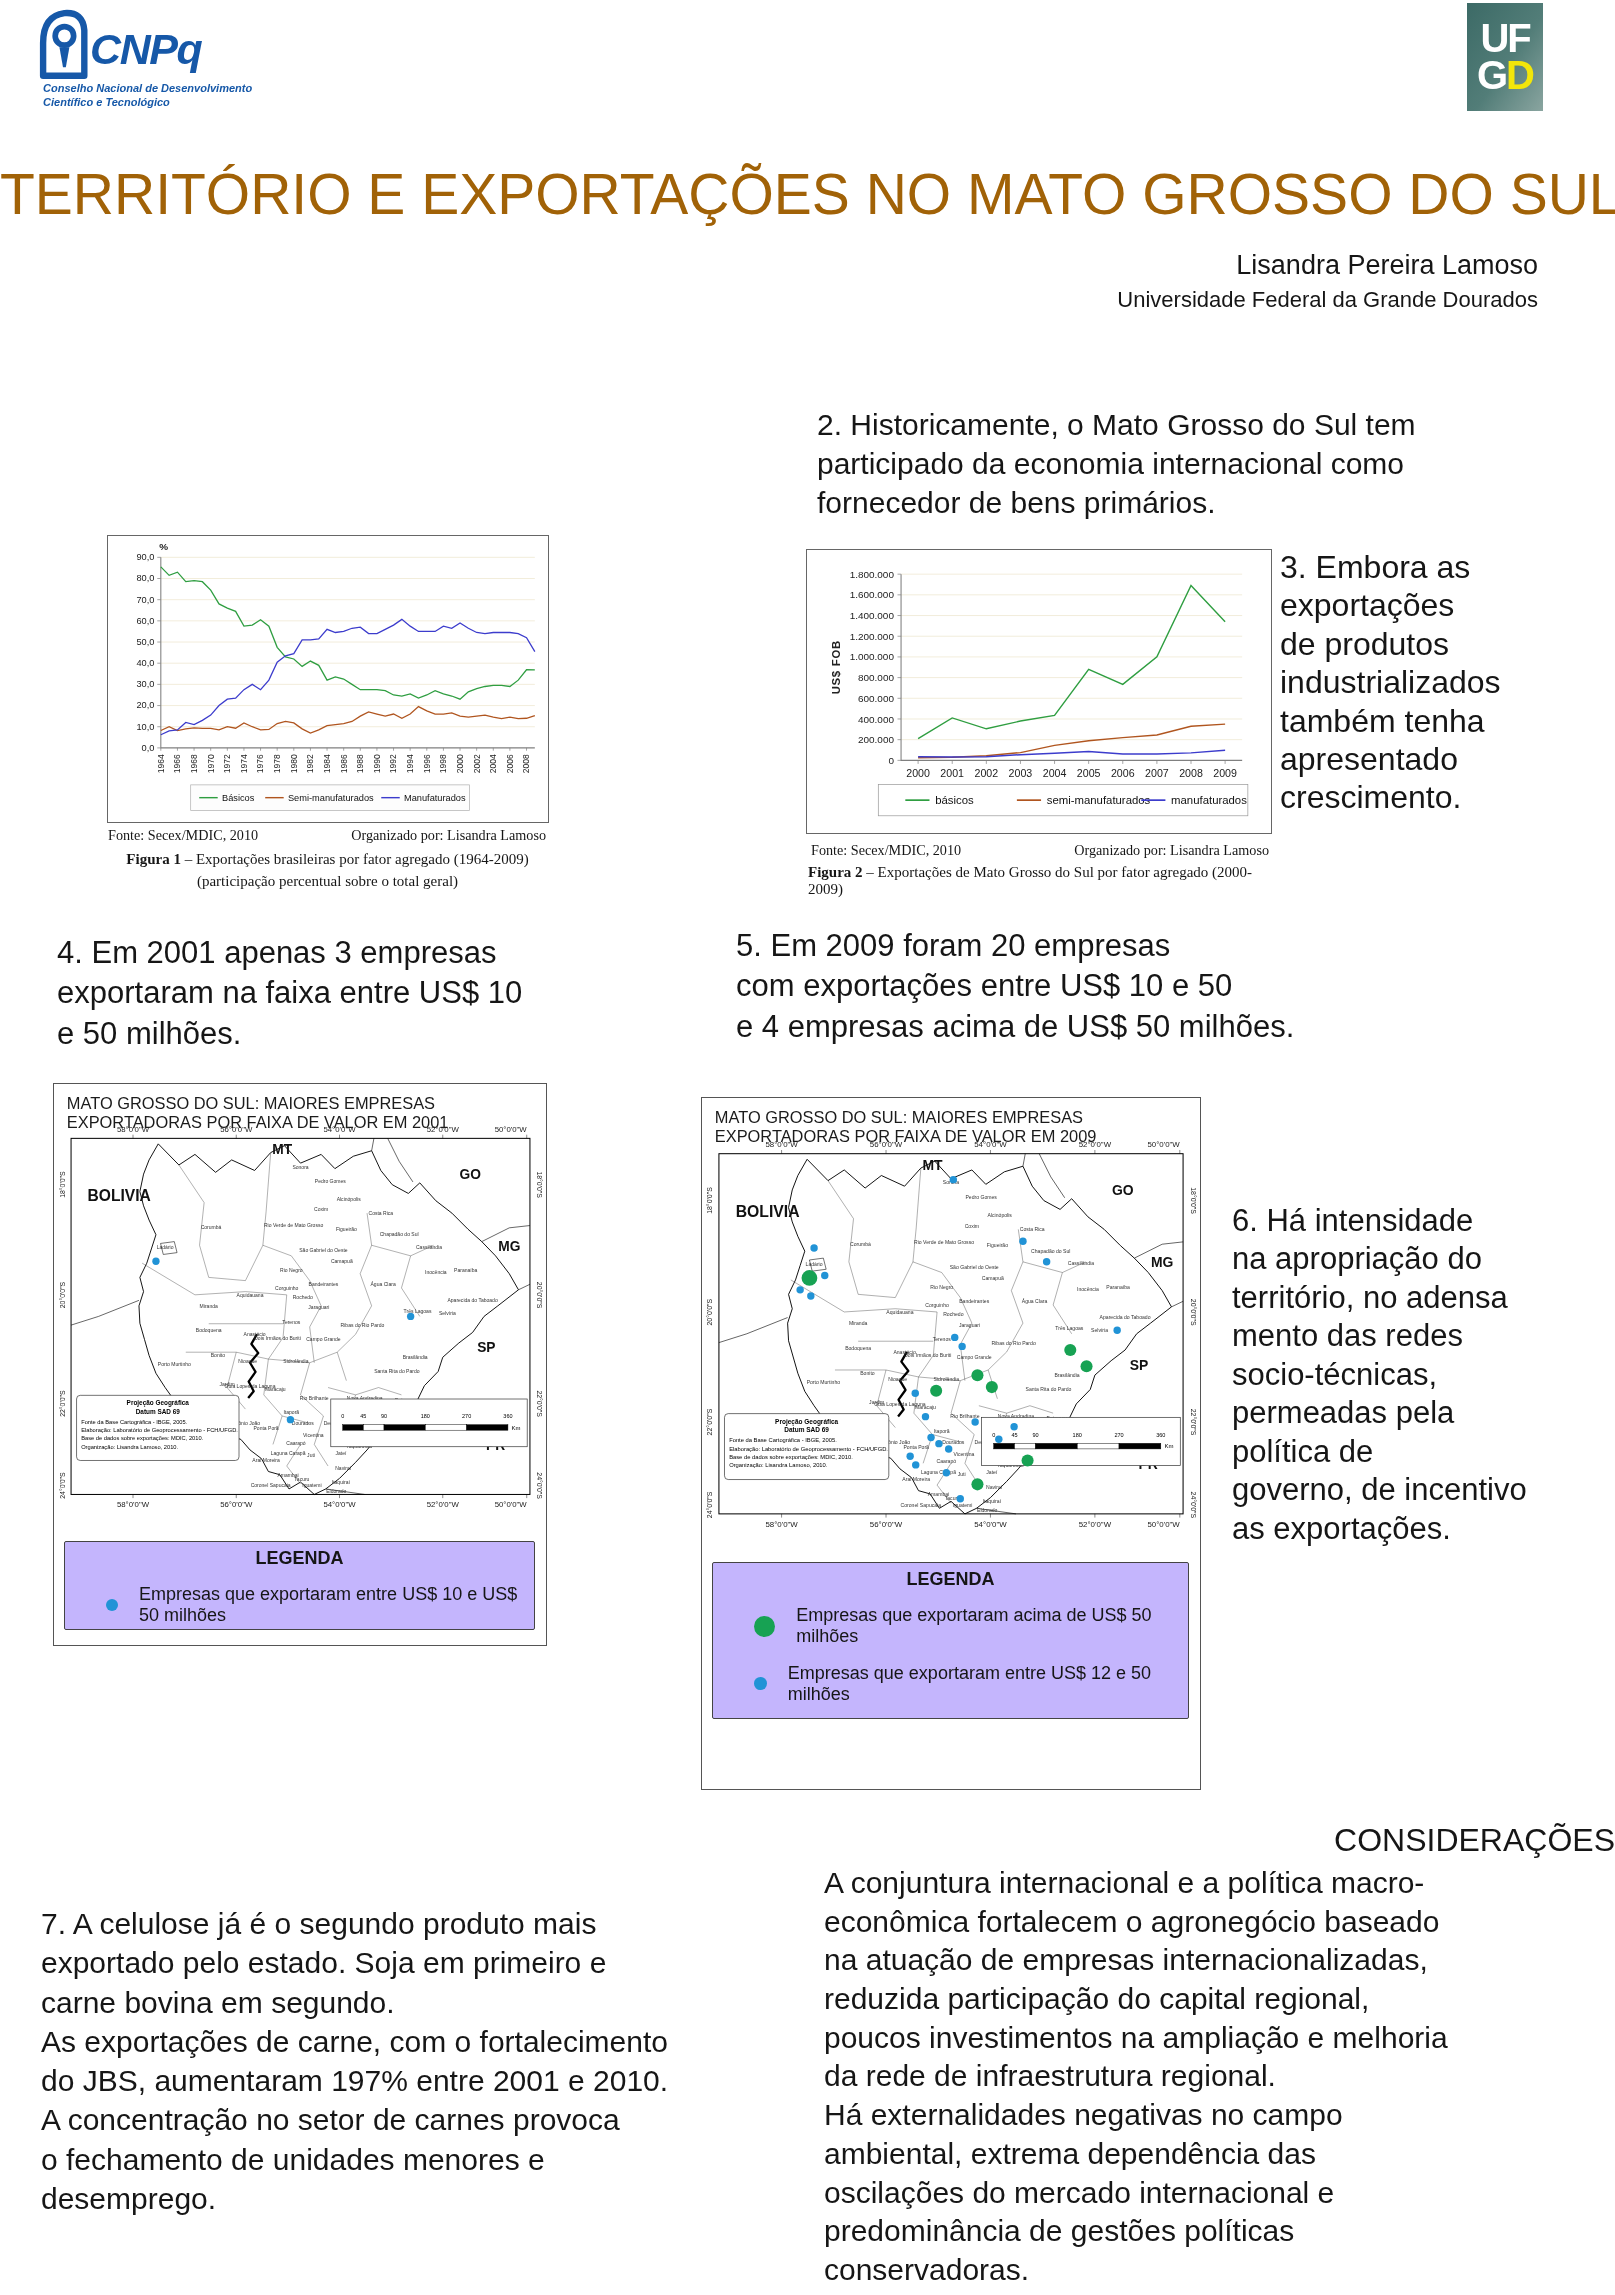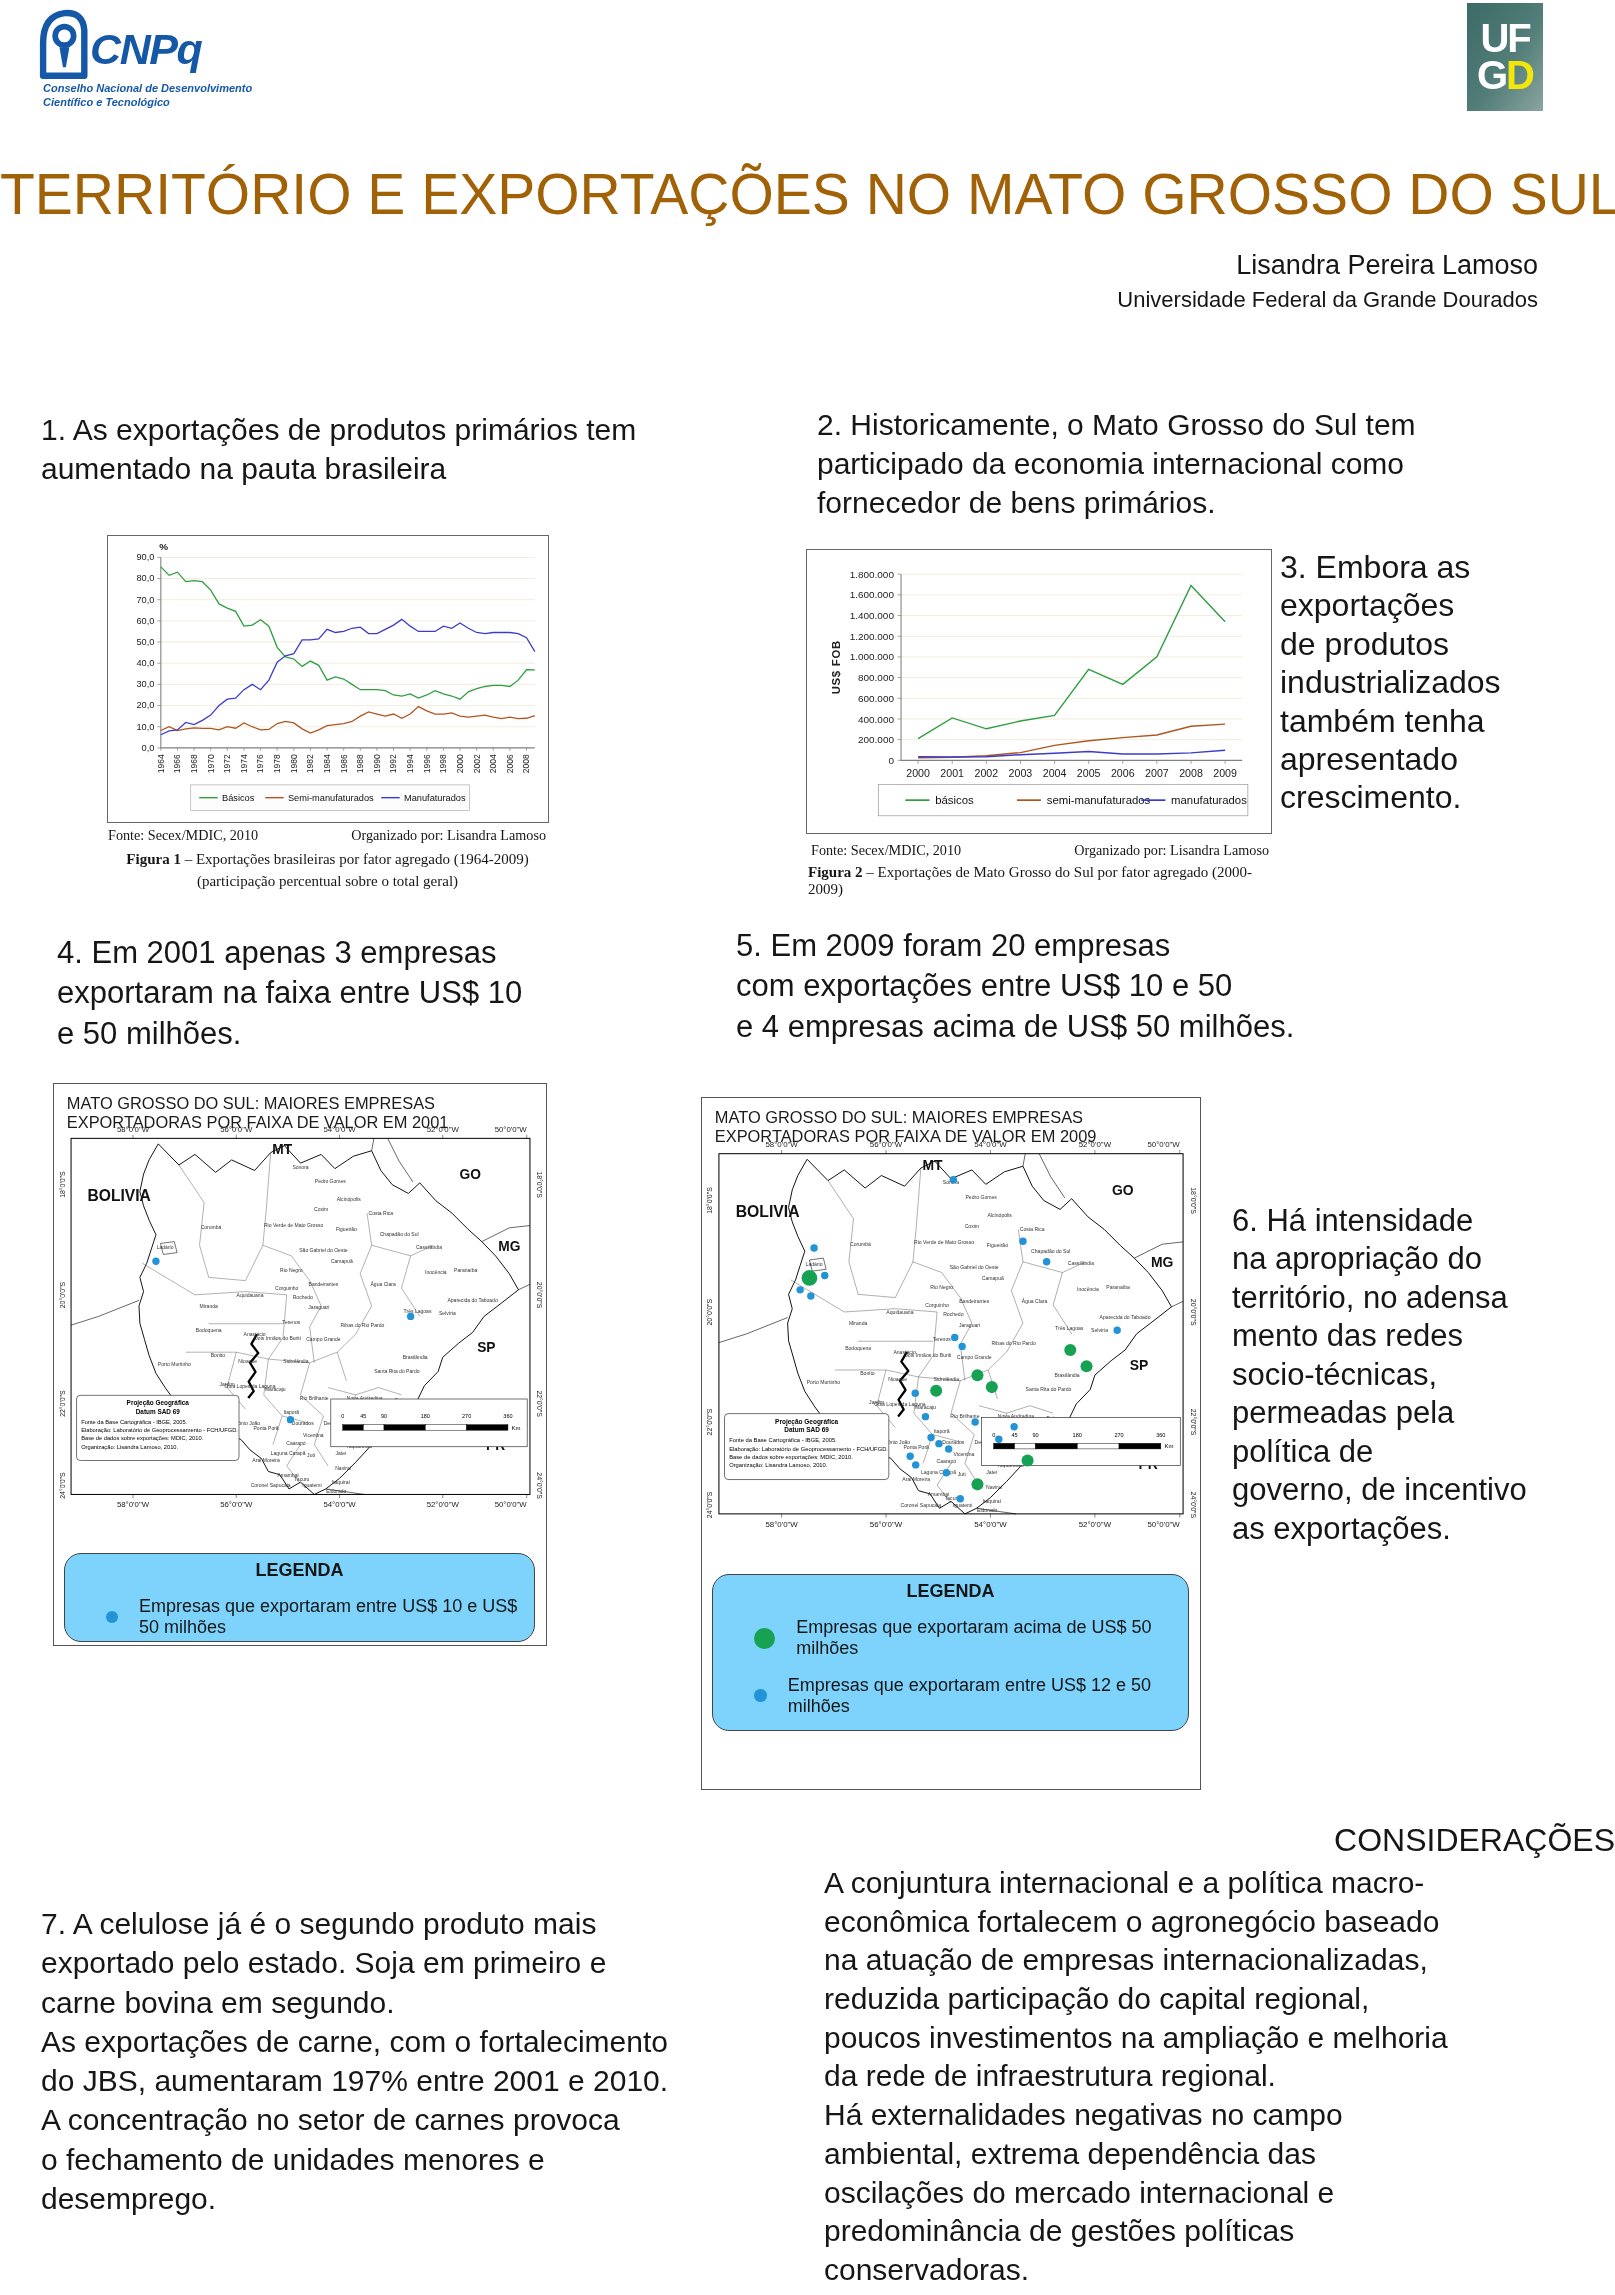--- a/index.html
+++ b/index.html
@@ -41,21 +41,21 @@
   #fig2-fonte{left:811px;top:842px;font-size:14.2px;}
   #fig2-org{right:346px;top:842px;font-size:14.2px;}
   #fig2-cap{left:808px;top:864px;width:469px;font-size:15px;}
   
   .mapbox{background:#fff;border:1.4px solid #555;}
   #map1-box{left:53px;top:1083px;width:492px;height:561px;}
   #map2-box{left:701px;top:1097px;width:498px;height:691px;}
   .map-title{position:absolute;left:12.8px;top:10px;font-size:16.4px;color:#1b1b1b;}
   #map2001-svg{position:absolute;left:2.8px;top:36px;width:487px;height:413px;}
   #map2009-svg{position:absolute;left:2.8px;top:37px;width:492px;height:418px;}
-  .map-legend{position:absolute;border:1.4px solid #444;border-radius:17px;background:#7dd3fc;margin-top:12px;}
+  .map-legend{position:absolute;border:1.4px solid #444;border-radius:2px;background:#c4b5fd;}
   #map1-legend{left:10px;top:457px;width:469px;height:87px;}
   #map2-legend{left:10px;top:464px;width:475px;height:155px;}
   .legend-title{text-align:center;font-weight:bold;font-size:18px;margin-top:5.7px;}
   .map-legend-row{display:flex;align-items:center;gap:21px;margin-left:41px;margin-top:15.6px;font-size:18px;}
   .dot{border-radius:50%;display:inline-block;flex:0 0 auto;}
 </style>
 </head>
 <body>
 
 <div id="page">
@@ -75,22 +75,20 @@
 
   <div class="abs" id="ufgd-logo">
     <span class="w">UF</span>
     <span><span class="w">G</span><span class="y">D</span></span>
   </div>
 
   <div class="abs" id="poster-title">TERRITÓRIO E EXPORTAÇÕES NO MATO GROSSO DO SUL</div>
   <div class="abs" id="author">Lisandra Pereira Lamoso</div>
   <div class="abs" id="affiliation">Universidade Federal da Grande Dourados</div>
 
-  <div class="abs sect pre" id="s1">1. As exportações de produtos primários tem
-aumentado na pauta brasileira</div>
   <div class="abs sect pre" id="s2">2. Historicamente, o Mato Grosso do Sul tem
 participado da economia internacional como
 fornecedor de bens primários.</div>
   <div class="abs sect pre" id="s3">3. Embora as
 exportações
 de produtos
 industrializados
 também tenha
 apresentado
 crescimento.</div>

